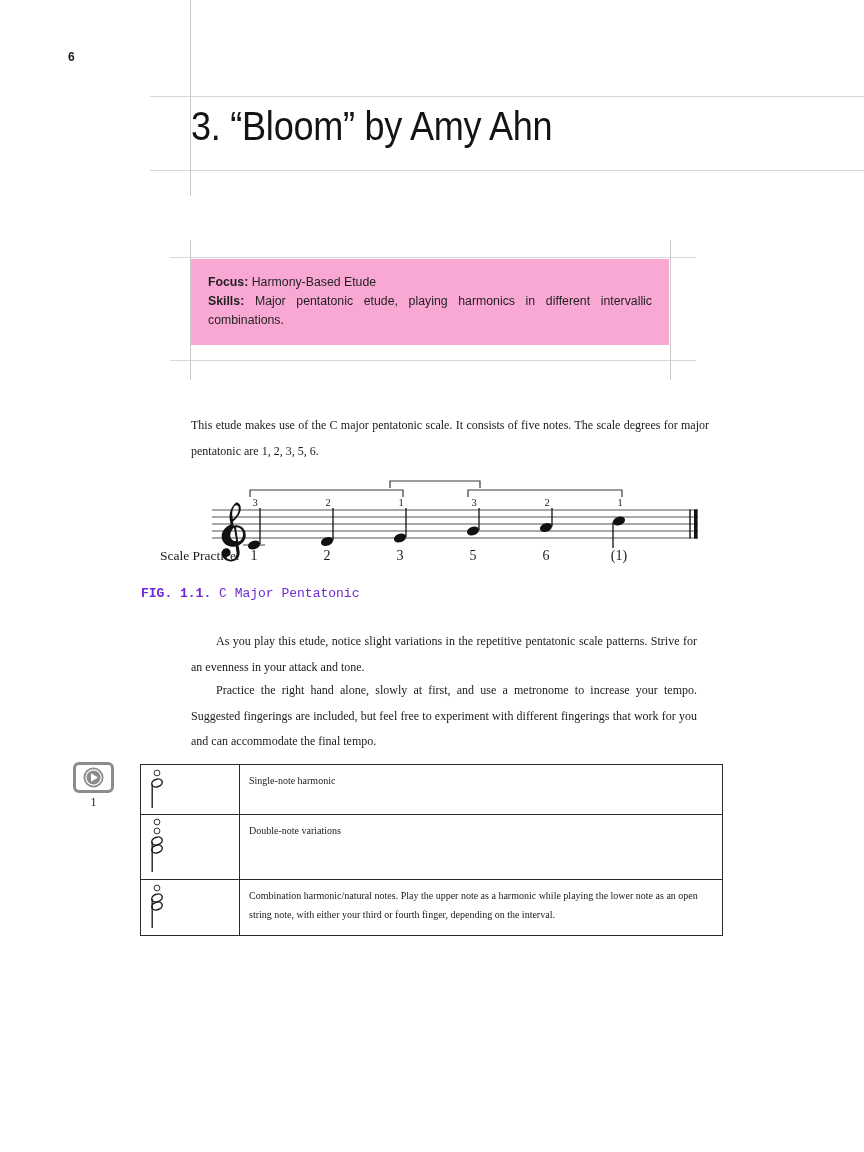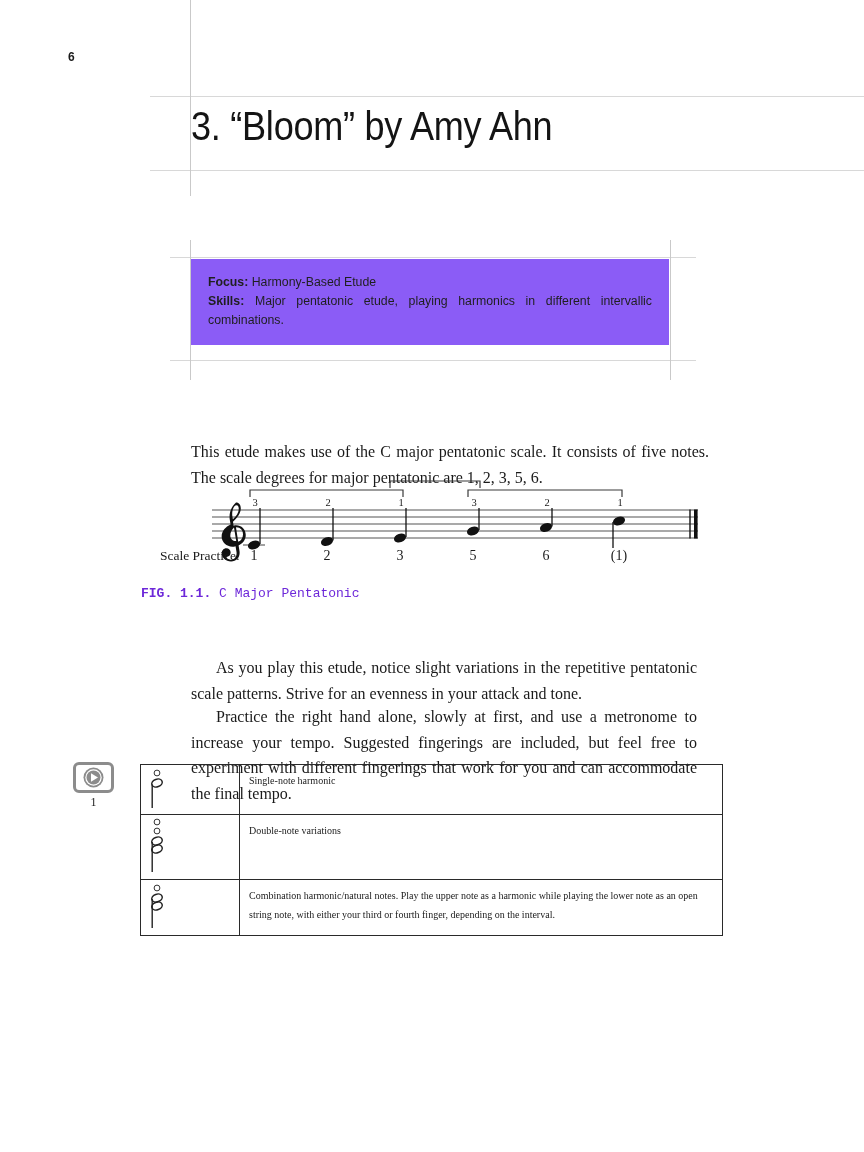--- a/index.html
+++ b/index.html
@@ -54,39 +54,38 @@
     white-space: nowrap;
   }
 
   
   .info-box {
     position: absolute;
     left: 191px;
     top: 259px;
     width: 478px;
     box-sizing: border-box;
-    background: #8b5cf6;
+    background: #f9a8d4;
     padding: 14px 17px 15px 17px;
     font-family: "Liberation Sans", sans-serif;
     font-size: 12.3px;
     line-height: 19px;
     color: #1f1f1f;
   }
   .info-line { text-align: justify; }
   .info-label { font-weight: bold; }
 
   
   .body-p {
     position: absolute;
     font-family: "Liberation Serif", serif;
-    font-size: 16px;
+    font-size: 12px;
     line-height: 25.5px;
     color: #1a1a1a;
     text-align: justify;
-    margin-top: 26px;
   }
   .indent { text-indent: 25px; }
 
   
   .figure-wrap {
     position: absolute;
     left: 160px;
     top: 480px;
     width: 560px;
     height: 95px;

